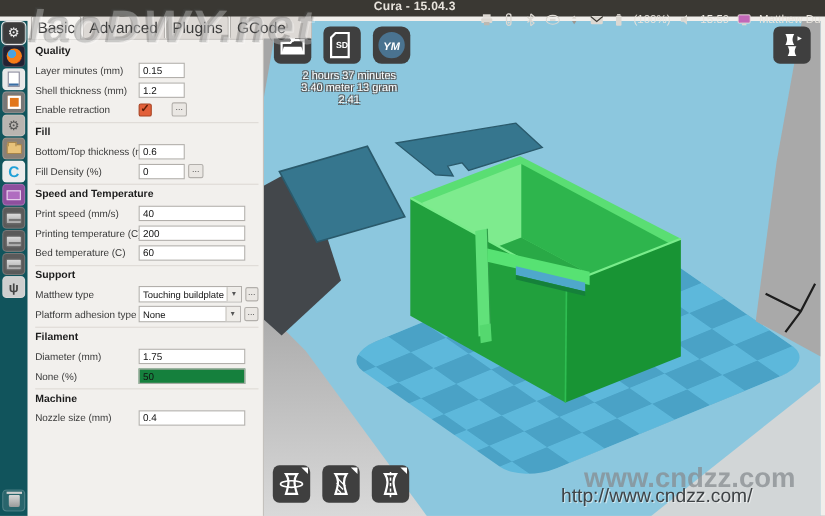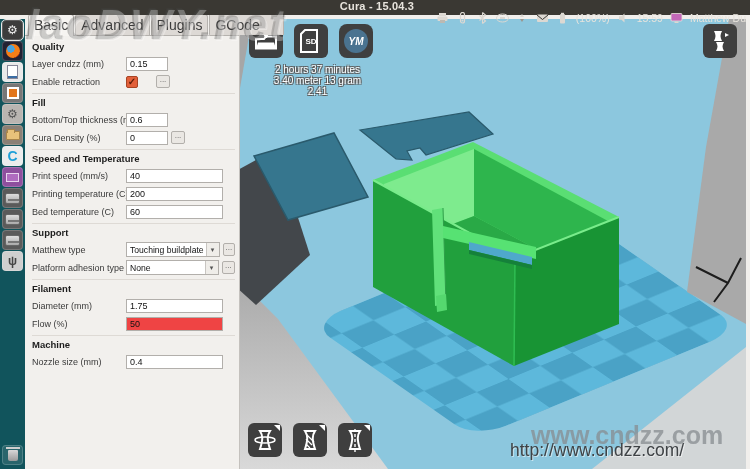--- a/index.html
+++ b/index.html
@@ -55,21 +55,21 @@
   .tab.active { background:#f6f4f1; position:relative; top:1px; padding-bottom:3px; }
   .sections { padding:1px 0 0 7px; }
   .section { border-top:1px solid #dedad5; margin-top:3px; padding-top:1px; margin-right:4px; }
   .section:first-child { border-top:none; margin-top:1px; }
   .sec-title { font-size:9.5px; font-weight:bold; color:#1d1d1d; margin:2px 0 3px 0; }
   .row { display:flex; align-items:center; height:17px; margin:1px 0; }
   .row-label { width:94px; flex-shrink:0; font-size:9px; color:#3a3a3a; white-space:nowrap; }
   .tin { height:14px; font-size:9px; font-family:"Liberation Sans",sans-serif; border:1px solid #b2afab;
          background:#fff; padding:0 3px; width:42px; color:#111; }
   .tin.wide { width:97px; }
-  .tin.flow { background:#ef4444; }
+  .tin.flow { background:#15803d; }
   .more-btn { width:14px; height:13px; margin-left:3px; border:1px solid #b2afab; background:#eae7e3;
               font-size:8px; line-height:8px; text-align:center; border-radius:2px; color:#555; }
   .checkbox { width:12px; height:12px; background:#e2603a; border:1px solid #a84424; border-radius:2px;
               color:#5c1d08; font-size:10px; line-height:10px; text-align:center; font-weight:bold; }
   .select { width:97px; height:15px; border:1px solid #b2afab; background:#fff; display:flex; align-items:stretch; }
   .sel-text { flex:1; font-size:8.6px; color:#111; padding:2px 2px 0 3px; white-space:nowrap; overflow:hidden; }
   .sel-arrow { width:13px; border-left:1px solid #c8c5c1; background:#efede9; color:#555;
                font-size:7px; text-align:center; line-height:13px; }
 
   
@@ -190,38 +190,42 @@
     <div class="tabbar">
       <div class="tab active">Basic</div>
       <div class="tab">Advanced</div>
       <div class="tab">Plugins</div>
       <div class="tab">Start/End-GCode</div>
     </div>
     <div class="sections">
       <div class="section">
         <div class="sec-title">Quality</div>
         <div class="row">
-            <span class="row-label">Layer cndzz (mm)</span>
+            <span class="row-label">Layer minutes (mm)</span>
             <input class="tin" value="0.15" style="">
+          </div>
+        <div class="row">
+            <span class="row-label">Shell thickness (mm)</span>
+            <input class="tin" value="1.2" style="">
           </div>
         <div class="row">
             <span class="row-label">Enable retraction</span>
             <span class="checkbox">✓</span>
             <span style="width:15px"></span>
             <span class="more-btn">...</span>
           </div>
       </div>
       <div class="section">
         <div class="sec-title">Fill</div>
         <div class="row">
             <span class="row-label">Bottom/Top thickness (mm)</span>
             <input class="tin" value="0.6" style="">
           </div>
         <div class="row">
-            <span class="row-label">Cura Density (%)</span>
+            <span class="row-label">Fill Density (%)</span>
             <input class="tin" value="0" style="">
             <span class="more-btn">...</span>
           </div>
       </div>
       <div class="section">
         <div class="sec-title">Speed and Temperature</div>
         <div class="row">
             <span class="row-label">Print speed (mm/s)</span>
             <input class="tin wide" value="40" style="">
           </div>
@@ -253,21 +257,21 @@
             <span class="more-btn">...</span>
           </div>
       </div>
       <div class="section">
         <div class="sec-title">Filament</div>
         <div class="row">
             <span class="row-label">Diameter (mm)</span>
             <input class="tin wide" value="1.75" style="">
           </div>
         <div class="row">
-            <span class="row-label">Flow (%)</span>
+            <span class="row-label">None (%)</span>
             <input class="tin wide flow" value="50" style="">
           </div>
       </div>
       <div class="section">
         <div class="sec-title">Machine</div>
         <div class="row">
             <span class="row-label">Nozzle size (mm)</span>
             <input class="tin wide" value="0.4" style="">
           </div>
       </div>

